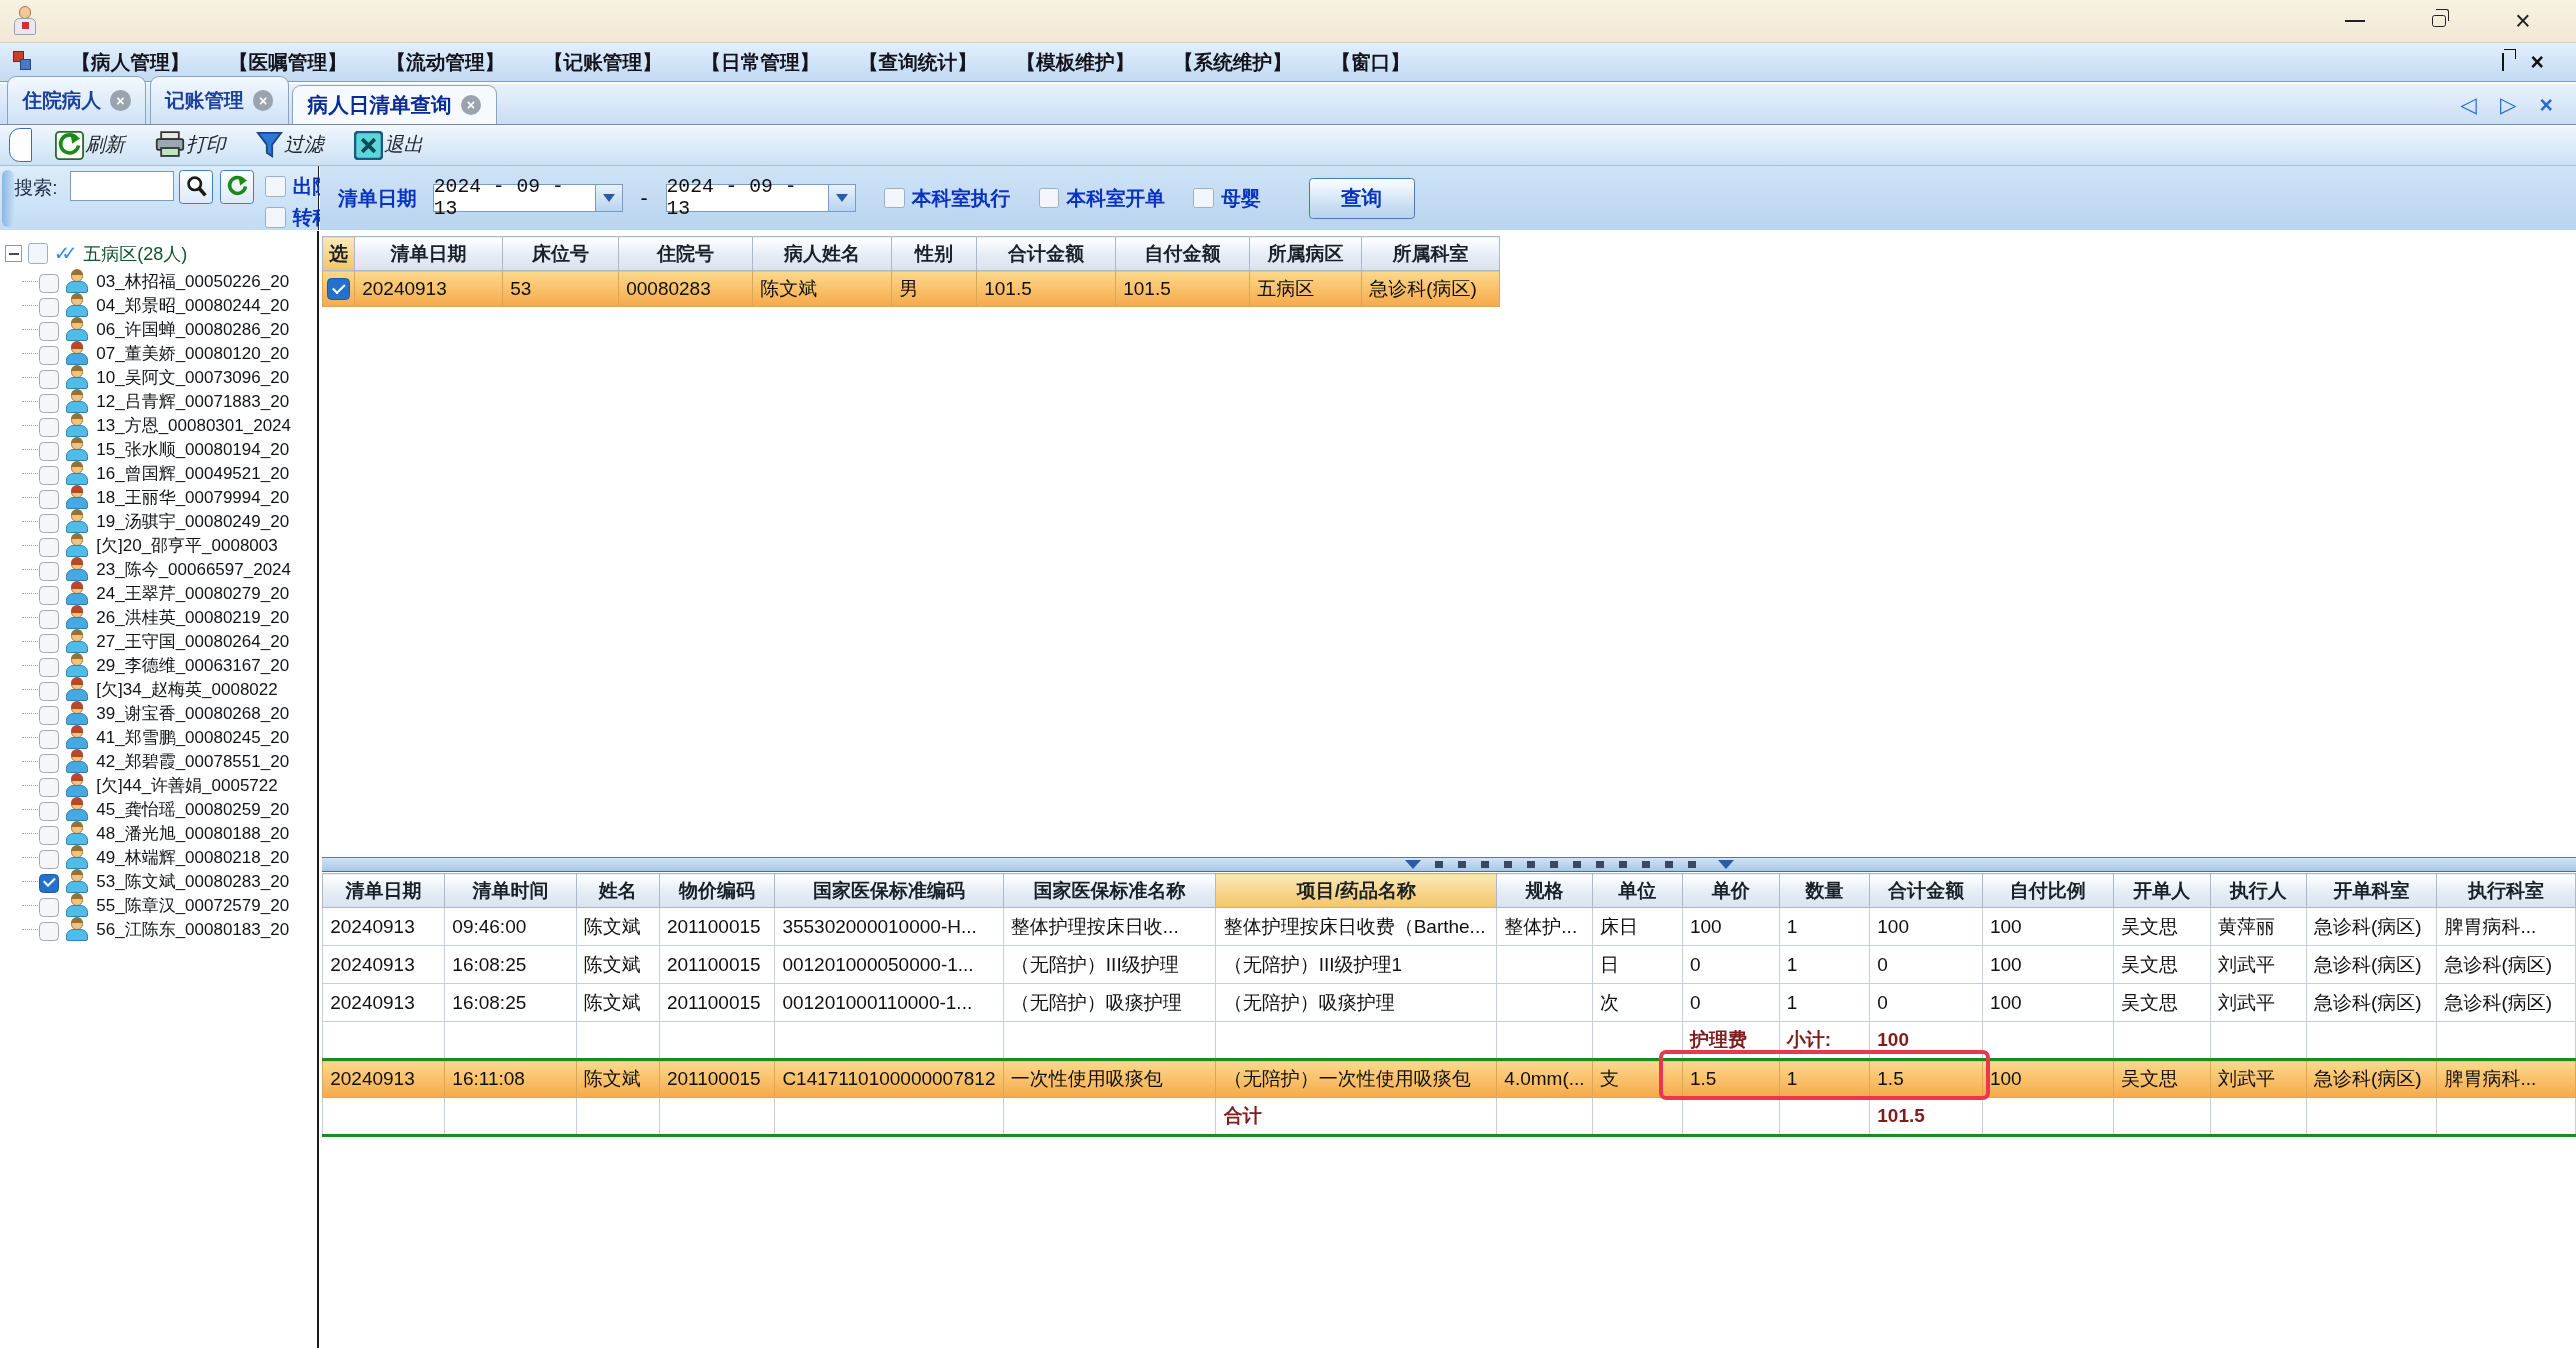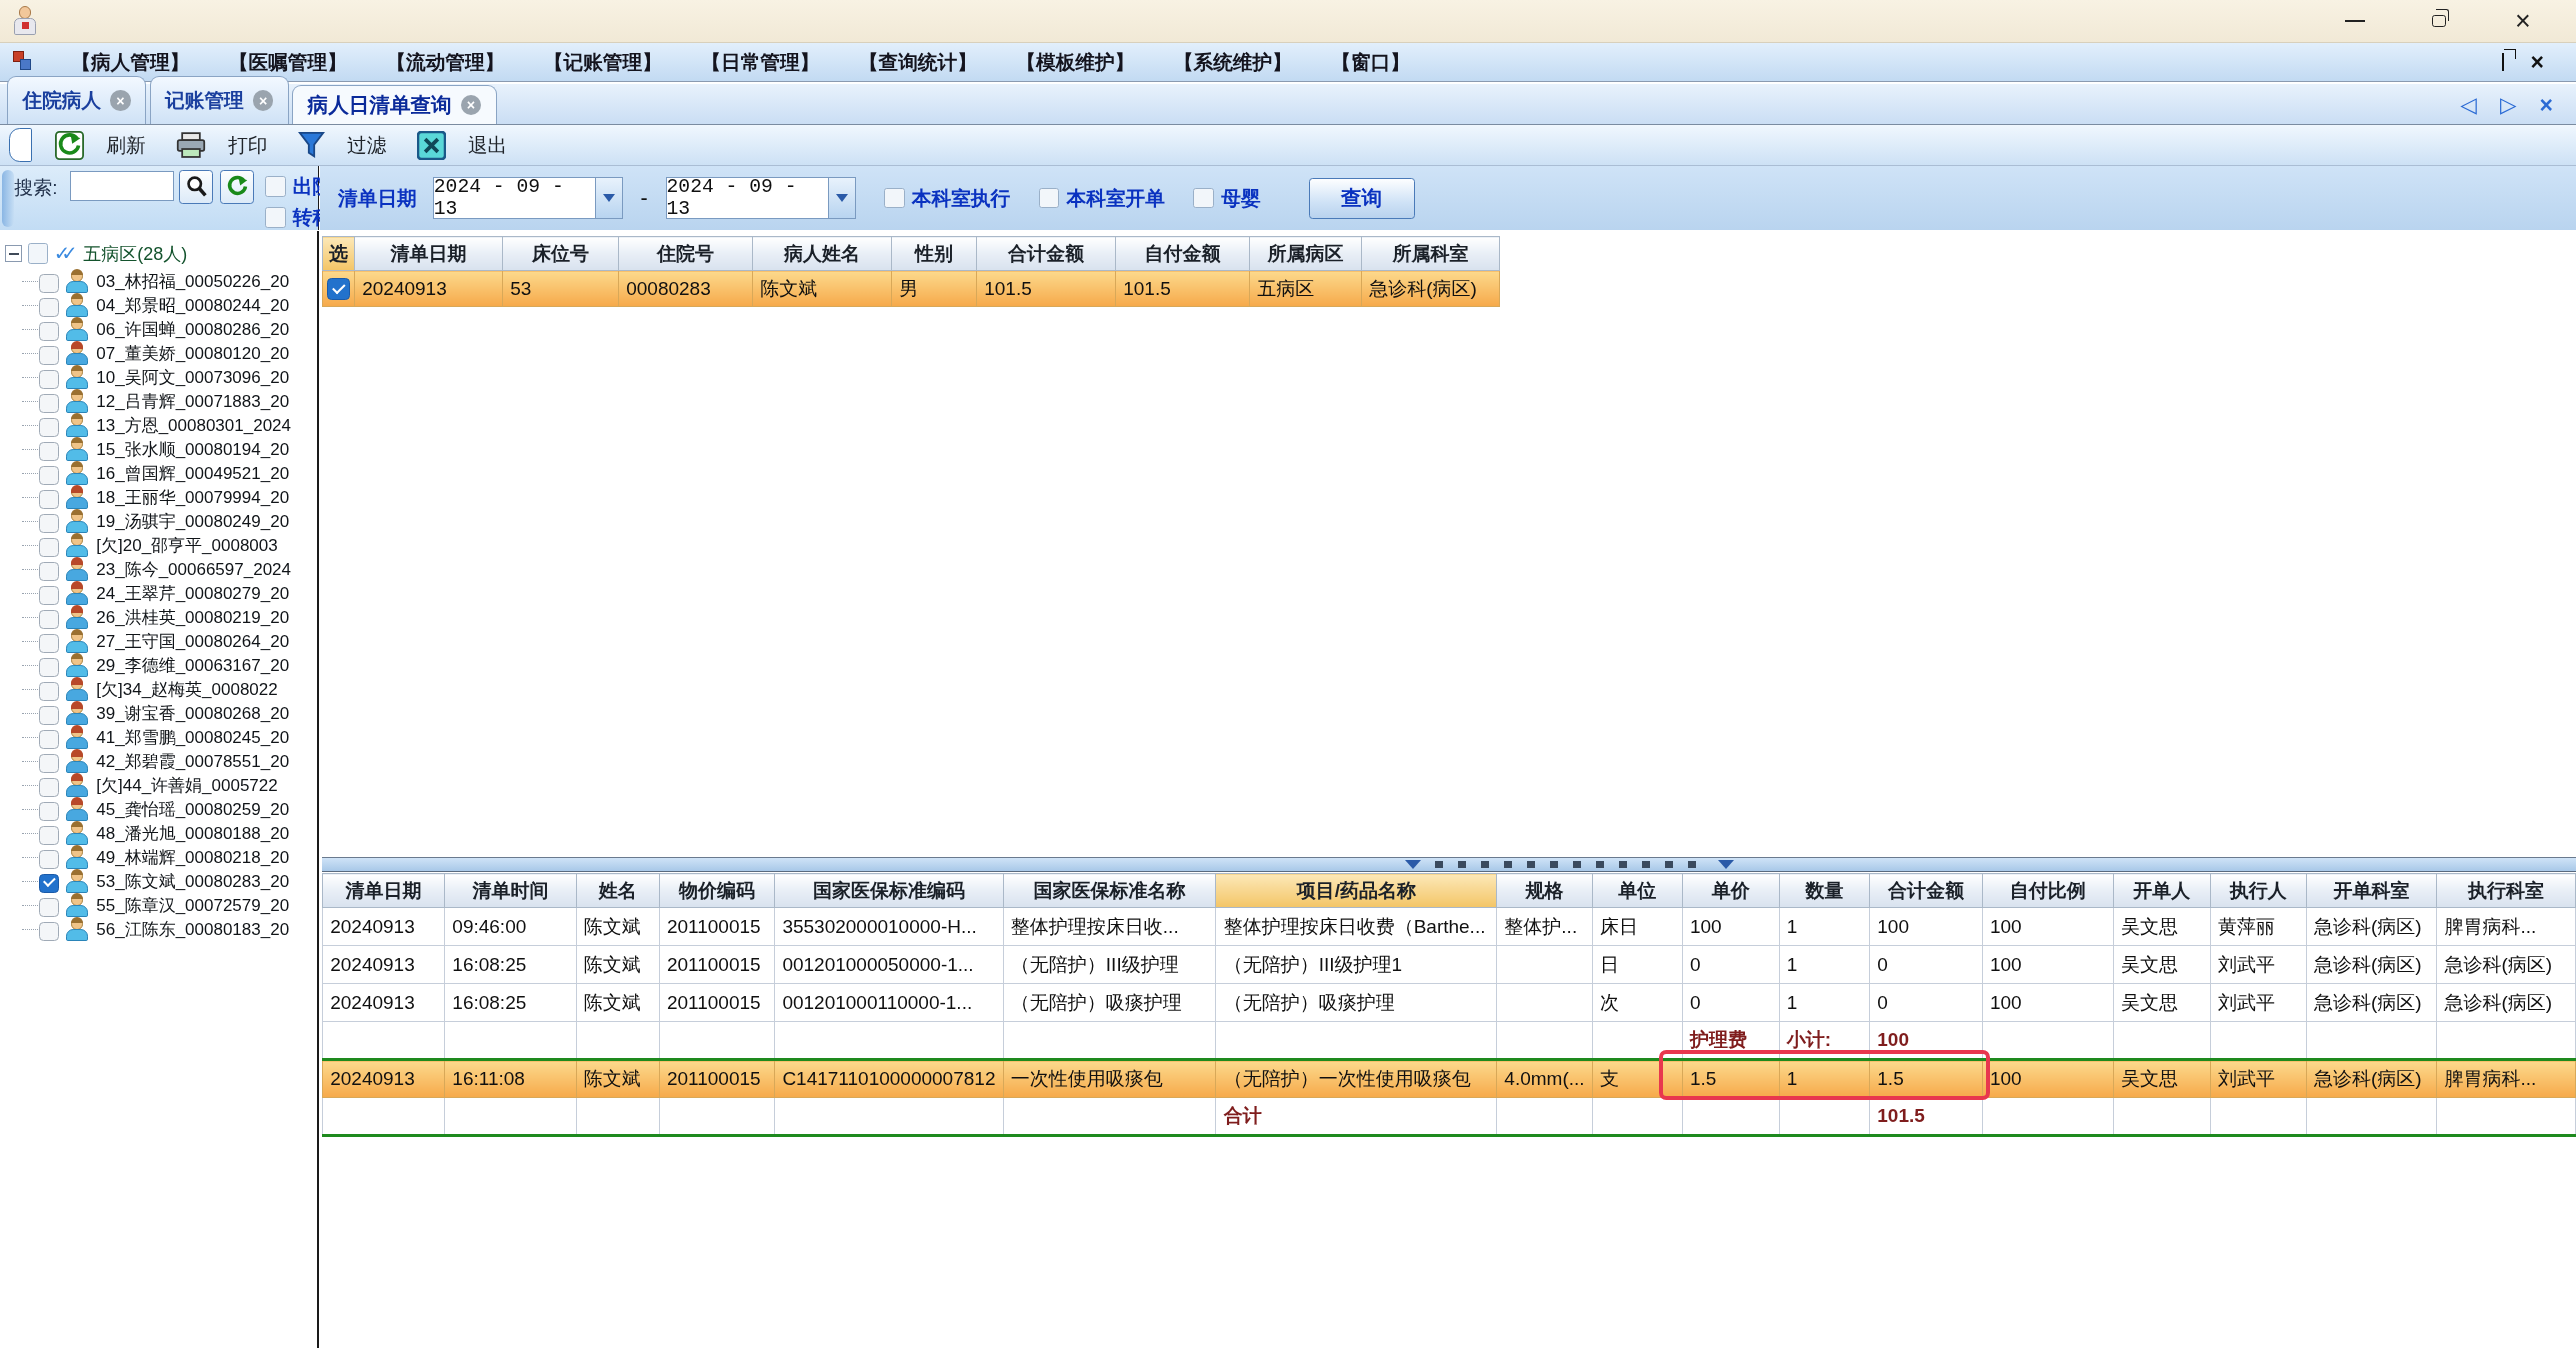--- a/index.html
+++ b/index.html
@@ -56,42 +56,42 @@
   #tabbar .nav { margin-left:auto; display:flex; gap:23px; align-items:center; padding:0 23px 7.2px 0; }
   .nav-arrow { font-size:21.5px; color:#2a6ad4; line-height:1; }
   .nav-x { font-size:23px; color:#2a6ad4; font-weight:bold; line-height:1; }
 
   
   #toolbar { position:absolute; left:0; top:125px; width:2576px; height:41px;
     background:linear-gradient(#f0f7fe,#cde1f5); display:flex; align-items:center; gap:12.5px; padding-left:9px;
     border-bottom:0.9px solid #aabdd4; }
   #toolbar .curl { width:23px; height:34px; border:1.8px solid #3a70b0; border-radius:10.7px 1.8px 1.8px 10.7px;
     background:#ffffff; margin-right:1.8px; }
-  .tool-btn { display:flex; align-items:center; gap:22px; padding:3.6px 9px; }
+  .tool-btn { display:flex; gap:1px; padding:3.6px 9px;font-style:italic; }
   .tool-btn .lbl { font-size:19.7px; color:#20242a; }
   .tool-btn svg { display:block; }
 
   
   #filterrow { position:absolute; left:0; top:166px; width:2576px; height:64px; }
   #searchpanel { position:absolute; left:0; top:0; width:319px; height:64px;
     background:linear-gradient(#dcecfa,#c2dcf4); border-right:1.8px solid #1a1a1a; }
   #left-pill { position:absolute; left:1.8px; top:3.6px; width:12.5px; height:57px; border-radius:7.2px;
     background:linear-gradient(90deg,#8ab6e4,#c6def4); }
   #searchpanel .srch-lbl { position:absolute; left:14.3px; top:9px; font-size:19px; color:#20304a; }
   #search-input { position:absolute; left:70px; top:5.4px; width:104px; height:30px; background:#ffffff;
     border:0.9px solid #7a9ac0; }
   .sq-btn { position:absolute; width:34px; height:34px; top:3.6px; background:linear-gradient(#fdfefe,#dceaf8);
     border:1.8px solid #4a7ab8; border-radius:3.6px; display:flex; align-items:center; justify-content:center; }
   #searchpanel .chk-line { position:absolute; display:flex; align-items:center; gap:7.2px; }
   .cbx { width:20.6px; height:20.6px; background:#f2f6fa; border:0.9px solid #9ab0c8; border-radius:2.7px; }
   .blue-lbl { font-size:19.7px; font-weight:bold; color:#0a32c0; white-space:nowrap; }
 
   #datapanel { position:absolute; left:320px; top:0; width:2256px; height:64px;
     background:linear-gradient(#cfe3f7,#b9d4ef); display:flex; align-items:center; gap:16px; padding-left:18px; }
-  .datebox { display:flex; height:42px; }
+  .datebox { display:flex; height:28px; }
   .datebox .dval { width:163px; background:#ffffff; border:0.9px solid #7a9ac0; font-size:19.7px;
     display:flex; align-items:center; justify-content:center; color:#101010; font-family:"Liberation Mono","DejaVu Sans Mono",monospace; }
   .datebox .darr { width:27px; background:linear-gradient(#e8f2fc,#b8d4f0); border:0.9px solid #7a9ac0; border-left:none;
     display:flex; align-items:center; justify-content:center; }
   .tri-down { width:0; height:0; border-left:6.3px solid transparent; border-right:6.3px solid transparent;
     border-top:8px solid #2a5aa8; }
   .chk-group { display:flex; align-items:center; gap:7.2px; margin-left:12.5px; }
   #query-btn { margin-left:32px; width:106px; height:41px; background:linear-gradient(#fdfeff,#cfe2f6 60%,#b8d2ee);
     border:1.8px solid #4a7ab8; border-radius:3.6px; font-size:20.6px; font-weight:bold; color:#0a32c0;
     display:flex; align-items:center; justify-content:center; }

